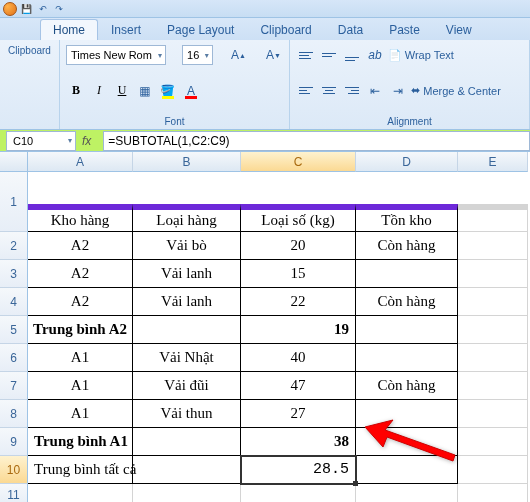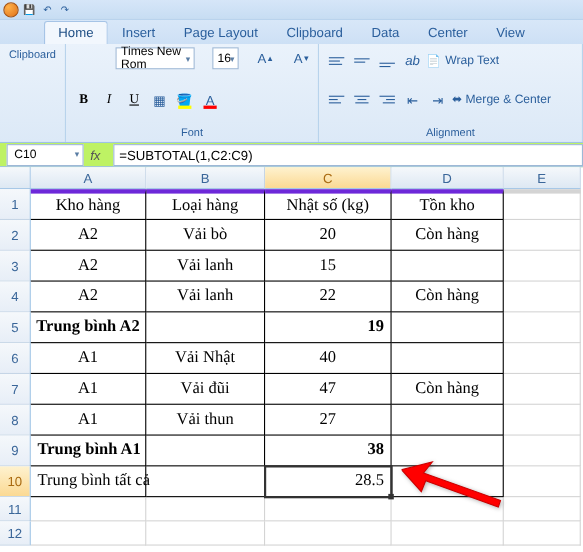--- a/index.html
+++ b/index.html
@@ -19,21 +19,21 @@
 .ribbon { height: 90px; background: linear-gradient(#eaf2fb,#dce9f7); border-bottom: 1px solid #9ec3e5; display: flex; }
 .group { border-right: 1px solid #b8d3ec; display: flex; flex-direction: column; justify-content: space-between; padding: 3px 6px 0; }
 .group-label { font-size: 10px; color: #2b5f9c; text-align: center; padding: 2px 0; }
 
 .clipboard-grp { width: 60px; }
 .paste-btn { display: flex; flex-direction: column; align-items: center; gap: 2px; font-size: 11px; color: #2b5f9c; }
 .paste-icon { width: 28px; height: 30px; background: linear-gradient(#fef9e3,#f3e8b5); border: 1px solid #c9b264; border-radius: 3px; position: relative; }
 .paste-icon::before { content: ""; position: absolute; left: 6px; top: 4px; width: 14px; height: 18px; background: #fff; border: 1px solid #9c9c9c; }
 
 .font-grp { width: 230px; }
-.font-row1 { display: flex; gap: 16px; align-items: flex-start; height: 24px; margin-left: 39px; }
+.font-row1 { display: flex; gap: 16px; align-items: center; height: 24px; }
 .font-row2 { display: flex; gap: 3px; align-items: center; height: 24px; }
 .combo { height: 20px; background: #fff; border: 1px solid #9eb8d6; font-size: 11px; display: flex; align-items: center; padding: 0 4px; position: relative; }
 .combo::after { content: "▾"; position: absolute; right: 3px; font-size: 8px; color: #5a7da4; }
 .font-name { width: 105px; }
 .font-size { width: 32px; }
 .btn-sm { width: 20px; height: 20px; border: 1px solid transparent; display: inline-flex; align-items: center; justify-content: center; font-size: 12px; color: #2b5f9c; cursor: pointer; }
 .bold { font-weight: bold; font-family: "Times New Roman"; color: #000; }
 .italic { font-style: italic; font-family: "Times New Roman"; color: #000; }
 .underline { text-decoration: underline; font-family: "Times New Roman"; color: #000; }
 
@@ -55,27 +55,27 @@
 .sheet { position: relative; }
 .hdr-row { display: flex; }
 .corner { width: 28px; height: 20px; background: linear-gradient(#f5f8fb,#dde8f3); border-right: 1px solid #9ec3e5; border-bottom: 1px solid #9ec3e5; }
 .colhdr { height: 20px; background: linear-gradient(#f5f8fb,#dde8f3); border-right: 1px solid #c5d5e6; border-bottom: 1px solid #9ec3e5; display: flex; align-items: center; justify-content: center; font-size: 12px; color: #3a6699; }
 .colA { width: 105px; } .colB { width: 108px; } .colC { width: 115px; } .colD { width: 102px; } .colE { width: 70px; }
 .row { display: flex; }
 .rowhdr { width: 28px; background: linear-gradient(#f5f8fb,#e7eef7); border-right: 1px solid #9ec3e5; border-bottom: 1px solid #c5d5e6; display: flex; align-items: center; justify-content: center; font-size: 12px; color: #3a6699; }
 .cell { border-right: 1px solid #d4d4d4; border-bottom: 1px solid #d4d4d4; height: 28px; display: flex; align-items: center; padding: 0 6px; font-size: 15px; font-family: "Times New Roman", serif; color: #000; }
 .bordered .cell { border-right: 1px solid #000; border-bottom: 1px solid #000; }
 .bordered .cell:first-of-type { border-left: 1px solid #000; }
-.hdr-data .cell { border-top: 4px solid #6d28d9; }
+.hdr-data .cell { border-top: 6px solid #6d28d9; margin-top: 32px; }
 .center { justify-content: center; }
 .right { justify-content: flex-end; }
 .bold-txt { font-weight: bold; }
 .row11 .cell, .row12 .cell { height: 22px; border-bottom-color:#d4d4d4; }
 
-.selected-cell { outline: 2px solid #333; outline-offset: -1px; position: relative; }
+.selected-cell { outline: 2px solid #333; outline-offset: -1px; position: relative; font-family: Liberation Mono, monospace; }
 .selected-cell::after { content: ""; position: absolute; right: -3px; bottom: -3px; width: 5px; height: 5px; background: #333; }
 
 .rowhdr.sel, .colhdr.sel { background: linear-gradient(#fef2cf,#fbd993); color: #a96a10; }
 
 
 .arrow { position: absolute; left: 365px; top: 415px; pointer-events: none; }
 .arrow svg { filter: drop-shadow(1px 1px 2px rgba(0,0,0,.3)); }
 </style>
 </head>
 <body>
@@ -86,21 +86,21 @@
   <span class="qat-icon">↶</span>
   <span class="qat-icon">↷</span>
 </div>
 
 <div class="tabs">
   <div class="tab active">Home</div>
   <div class="tab">Insert</div>
   <div class="tab">Page Layout</div>
   <div class="tab">Clipboard</div>
   <div class="tab">Data</div>
-  <div class="tab">Center</div>
+  <div class="tab">Paste</div>
   <div class="tab">View</div>
 </div>
 
 <div class="ribbon">
   <div class="group clipboard-grp">
     <div class="group-label">Clipboard</div>
   </div>
 
   <div class="group font-grp">
     <div class="font-row1">
@@ -195,21 +195,21 @@
     <div class="colhdr colB">B</div>
     <div class="colhdr colC sel">C</div>
     <div class="colhdr colD">D</div>
     <div class="colhdr colE">E</div>
   </div>
 
   <div class="row bordered hdr-data">
     <div class="rowhdr">1</div>
     <div class="cell colA center" style="white-space: nowrap; overflow: visible; position: relative; z-index: 1;">Kho hàng</div>
     <div class="cell colB center">Loại hàng</div>
-    <div class="cell colC center">Nhật số (kg)</div>
+    <div class="cell colC center">Loại số (kg)</div>
     <div class="cell colD center">Tồn kho</div>
     <div class="cell colE" style="border-color:#d4d4d4;border-left:none"></div>
   </div>
 
   <div id="data-rows">
       <div class="row bordered">
         <div class="rowhdr">2</div>
         <div class="cell colA center" style="white-space: nowrap; overflow: visible; position: relative; z-index: 1;">A2</div>
         <div class="cell colB center">Vải bò</div>
         <div class="cell colC center">20</div>

